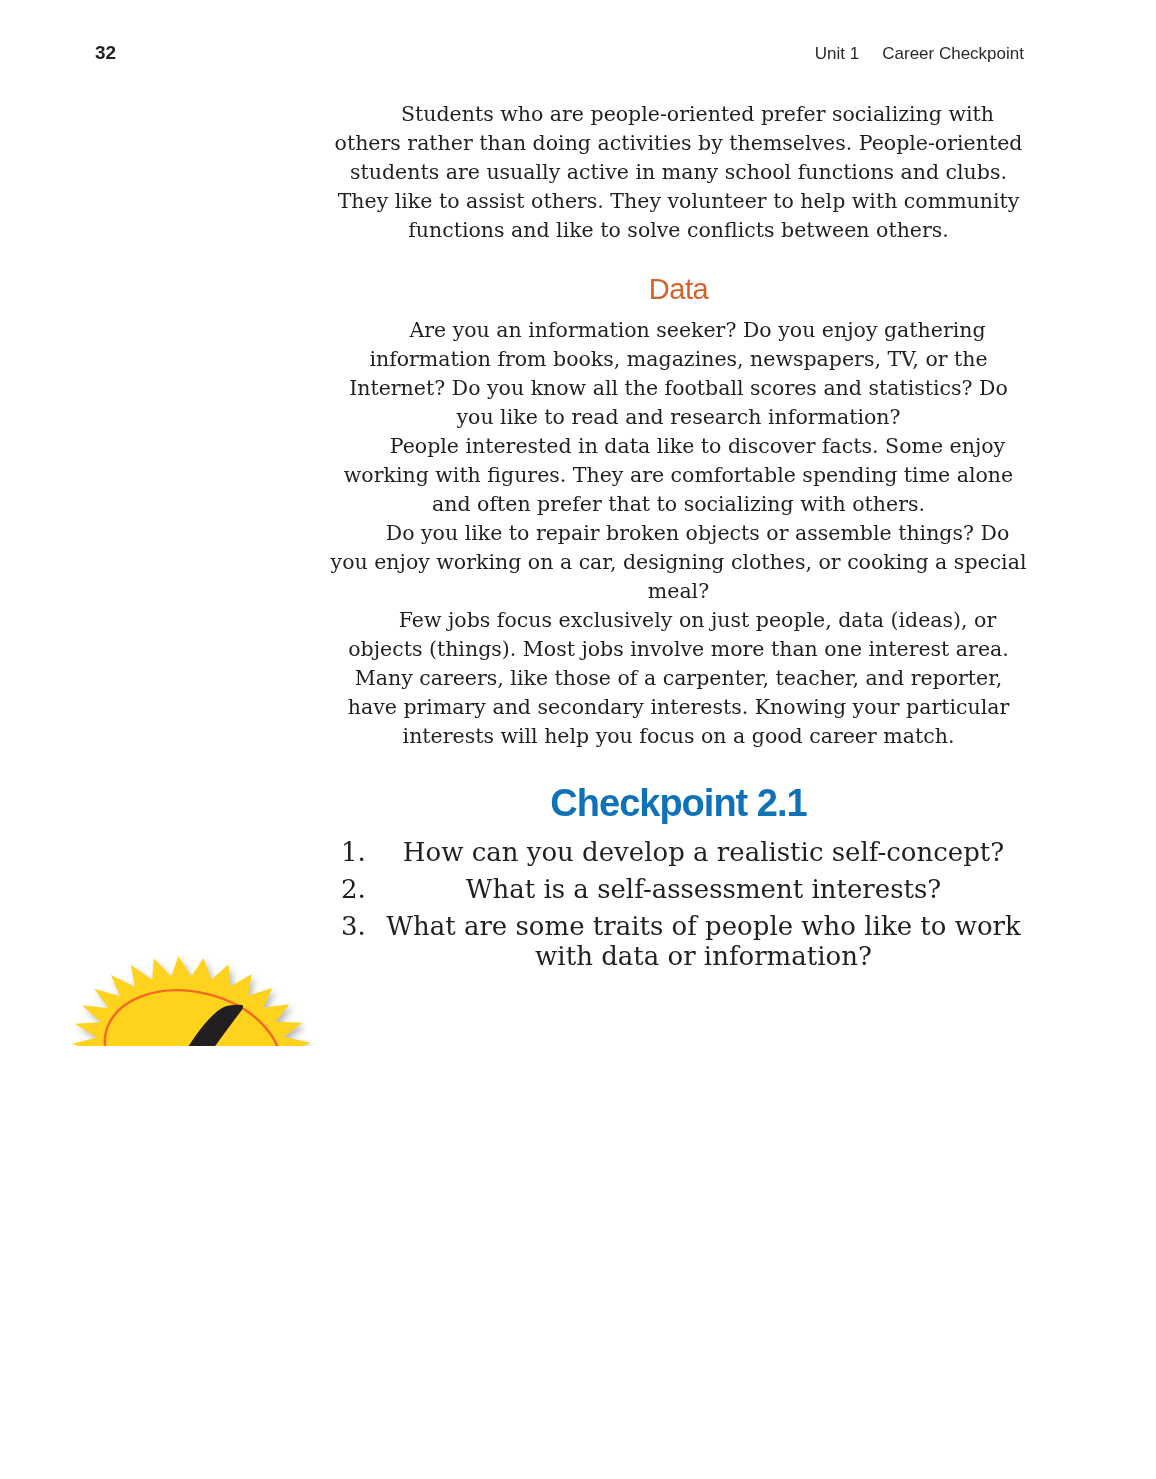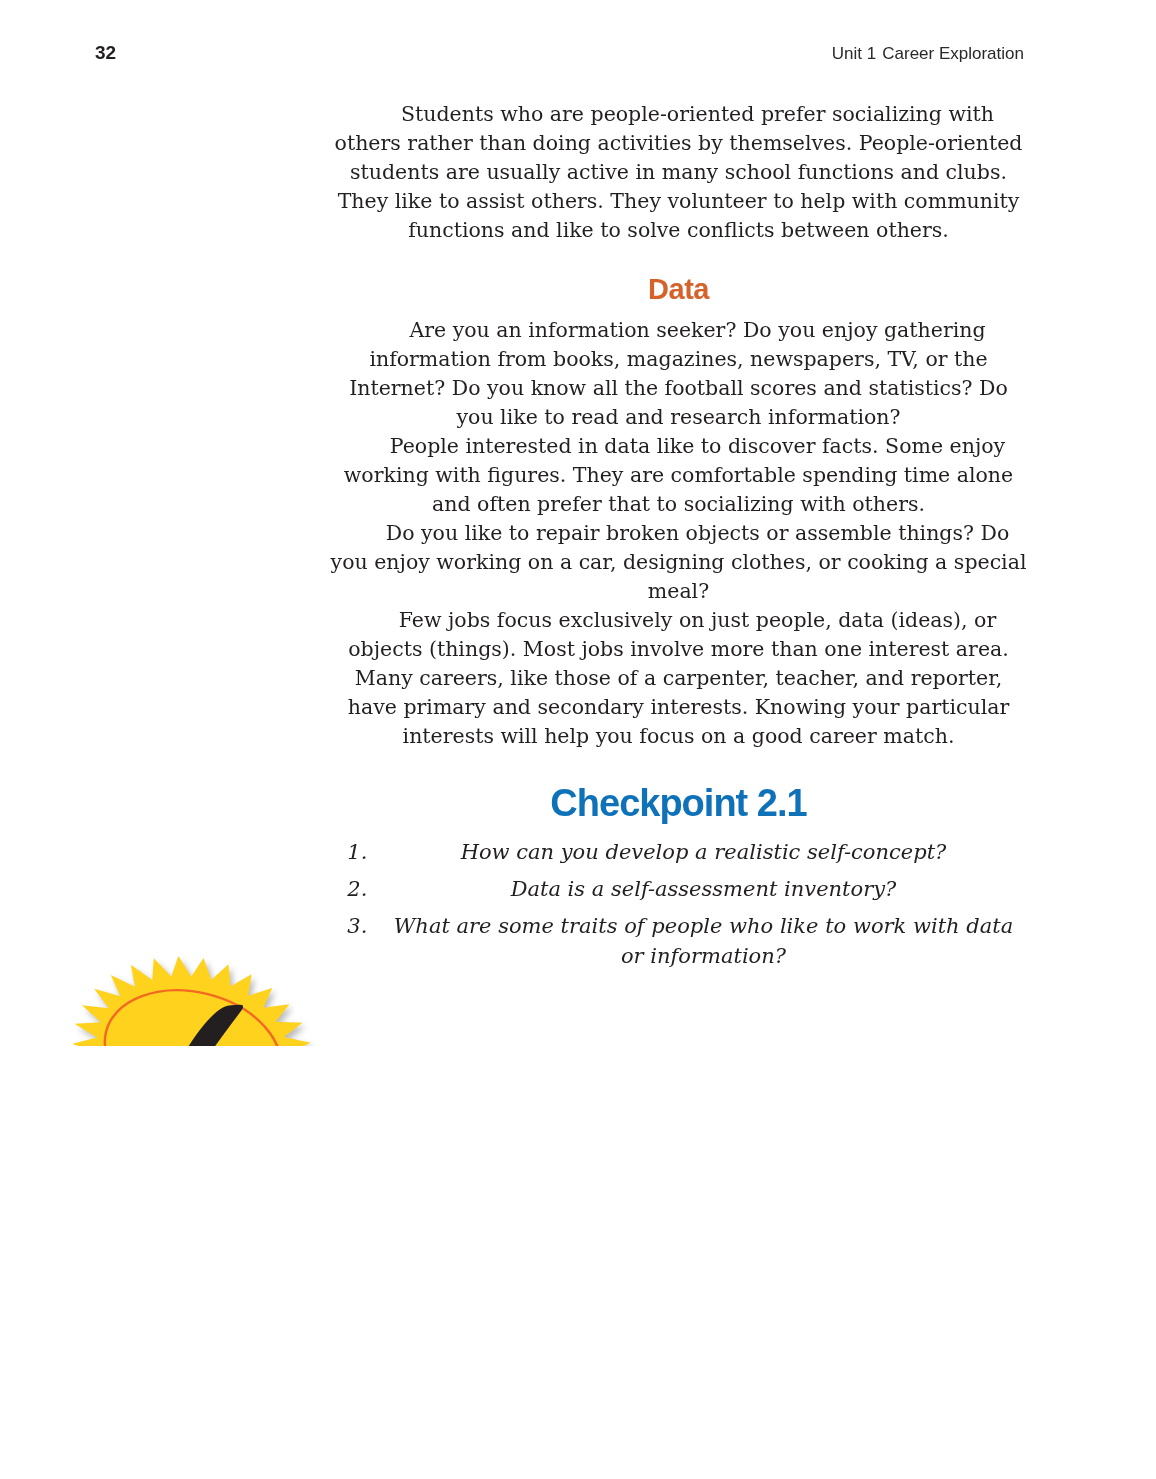--- a/index.html
+++ b/index.html
@@ -26,56 +26,55 @@
   .running-head{
     position:absolute;
     top:42px; left:68px; right:159px;
     display:flex;
     justify-content:space-between;
     align-items:baseline;
     font-family:"Liberation Sans","DejaVu Sans",sans-serif;
     font-size:17px;
   }
   .folio{font-weight:bold;font-size:19px;}
-  .head-right{display:flex;gap:6px;font-weight:400;color:#2a2a2a;text-align:right;}
+  .head-right{display:flex;gap:23px;font-weight:400;color:#2a2a2a;text-align:right;}
   
   .content{
     position:absolute;
     left:303px; top:100px; width:697px;
     font-size:20.5px;
     line-height:29px;
     text-align:center;
   }
   .content p{text-indent:38px;margin:0;}
   .section-heading{
     font-family:"Liberation Sans","DejaVu Sans",sans-serif;
-    font-weight:bold;
+    font-weight:normal;
     font-size:29px;
     line-height:34px;
     color:var(--section-heading);
     margin-top:27px;
     margin-bottom:10px;
     letter-spacing:-0.5px;
   }
   .checkpoint-title{
     font-family:"Liberation Sans","DejaVu Sans",sans-serif;
     font-weight:bold;
     font-size:38px;
     line-height:44px;
     color:var(--checkpoint-heading);
     margin-top:30px;
     margin-bottom:12px;
     letter-spacing:-1px;
   }
   ol.checkpoint-questions{
     margin:0;
     padding-left:44px;
-    font-size:21px;
+    font-size:26px;
     line-height:30px;
-    font-style:italic;
   }
   ol.checkpoint-questions li{
     margin-bottom:7px;
     padding-left:6px;
   }
   
   .checkpoint-badge{
     position:absolute;
     left:38px; top:950px;
     width:256px; height:218px;
@@ -96,39 +95,39 @@
 </style>
 </head>
 <body>
 
 <div class="page">
 
   <div class="running-head">
     <span class="folio">32</span>
     <span class="head-right">
       <span>Unit 1</span>
-      <span>Career Exploration</span>
+      <span>Career Checkpoint</span>
     </span>
   </div>
 
   <div class="content">
 
     <p>Students who are people-oriented prefer socializing with others rather than doing activities by themselves. People-oriented students are usually active in many school functions and clubs. They like to assist others. They volunteer to help with community functions and like to solve conflicts between others.</p>
 
     <h2 class="section-heading">Data</h2>
     <p>Are you an information seeker? Do you enjoy gathering information from books, magazines, newspapers, TV, or the Internet? Do you know all the football scores and statistics? Do you like to read and research information?</p>
     <p>People interested in data like to discover facts. Some enjoy working with figures. They are comfortable spending time alone and often prefer that to socializing with others.</p>
 
     <p>Do you like to repair broken objects or assemble things? Do you enjoy working on a car, designing clothes, or cooking a special meal?</p>
     <p>Few jobs focus exclusively on just people, data (ideas), or objects (things). Most jobs involve more than one interest area. Many careers, like those of a carpenter, teacher, and reporter, have primary and secondary interests. Knowing your particular interests will help you focus on a good career match.</p>
 
     <h1 class="checkpoint-title">Checkpoint 2.1</h1>
     <ol class="checkpoint-questions">
       <li>How can you develop a realistic self-concept?</li>
-      <li>Data is a self-assessment inventory?</li>
+      <li>What is a self-assessment interests?</li>
       <li>What are some traits of people who like to work with data or information?</li>
     </ol>
 
   </div>
 
   <div class="checkpoint-badge">
     <svg viewBox="0 0 260 220" aria-hidden="true">
       <g transform="rotate(14 130 105)">
         <polygon id="starburst-poly" points="254.0,105.0 228.5,113.0 251.3,125.2 224.2,128.8 243.3,144.5 215.7,143.5 230.3,162.0 203.6,156.5 213.0,177.1 188.2,167.3 192.0,189.0 170.3,175.3 168.3,197.3 150.6,180.3 143.0,201.5 130.0,182.0 117.0,201.5 109.4,180.3 91.7,197.3 89.7,175.3 68.0,189.0 71.8,167.3 47.0,177.1 56.4,156.5 29.7,162.0 44.3,143.5 16.7,144.5 35.8,128.8 8.7,125.2 31.5,113.0 6.0,105.0 31.5,97.0 8.7,84.8 35.8,81.2 16.7,65.5 44.3,66.5 29.7,48.0 56.4,53.5 47.0,32.9 71.8,42.7 68.0,21.0 89.7,34.7 91.7,12.7 109.4,29.7 117.0,8.5 130.0,28.0 143.0,8.5 150.6,29.7 168.3,12.7 170.3,34.7 192.0,21.0 188.2,42.7 213.0,32.9 203.6,53.5 230.3,48.0 215.7,66.5 243.3,65.5 224.2,81.2 251.3,84.8 228.5,97.0" fill="var(--starburst-yellow)"></polygon>
         <ellipse cx="130" cy="105" rx="91" ry="62" fill="none" stroke="var(--starburst-ellipse)" stroke-width="2.5"></ellipse>

